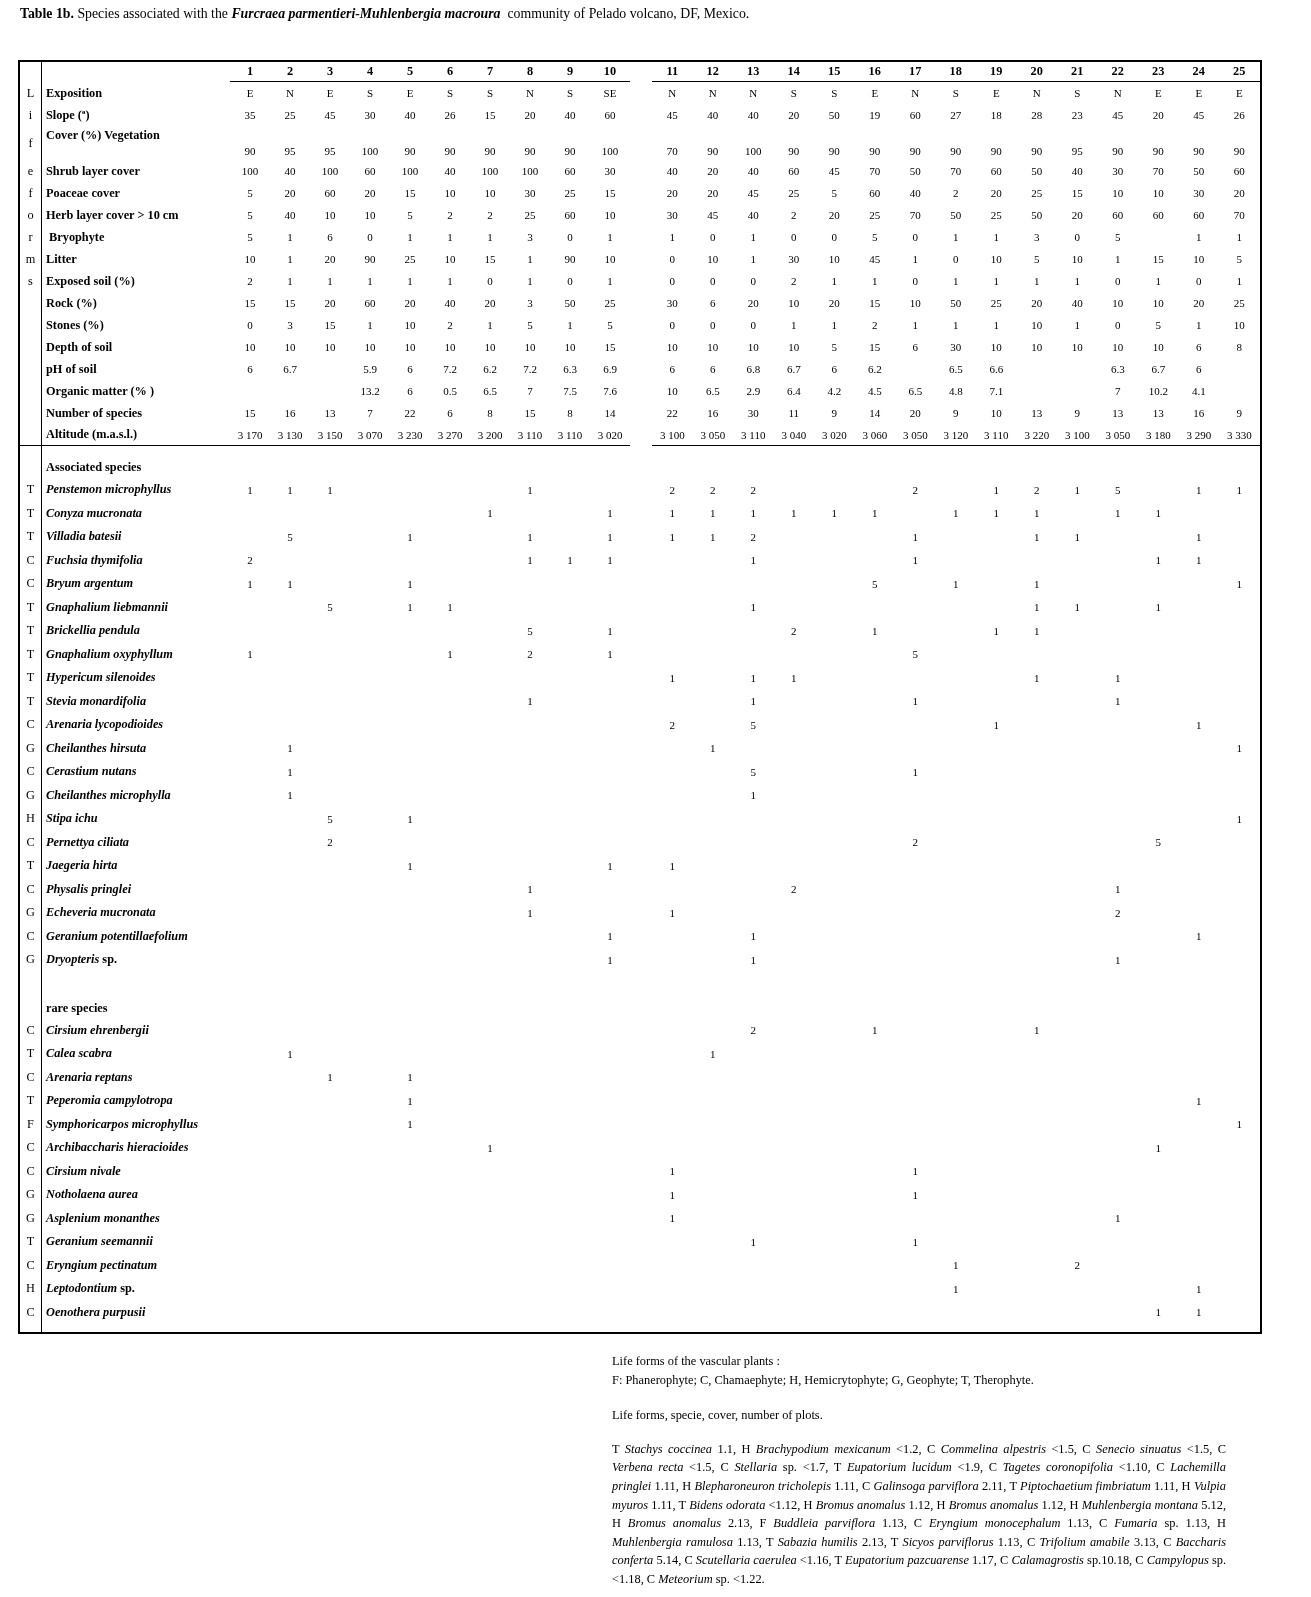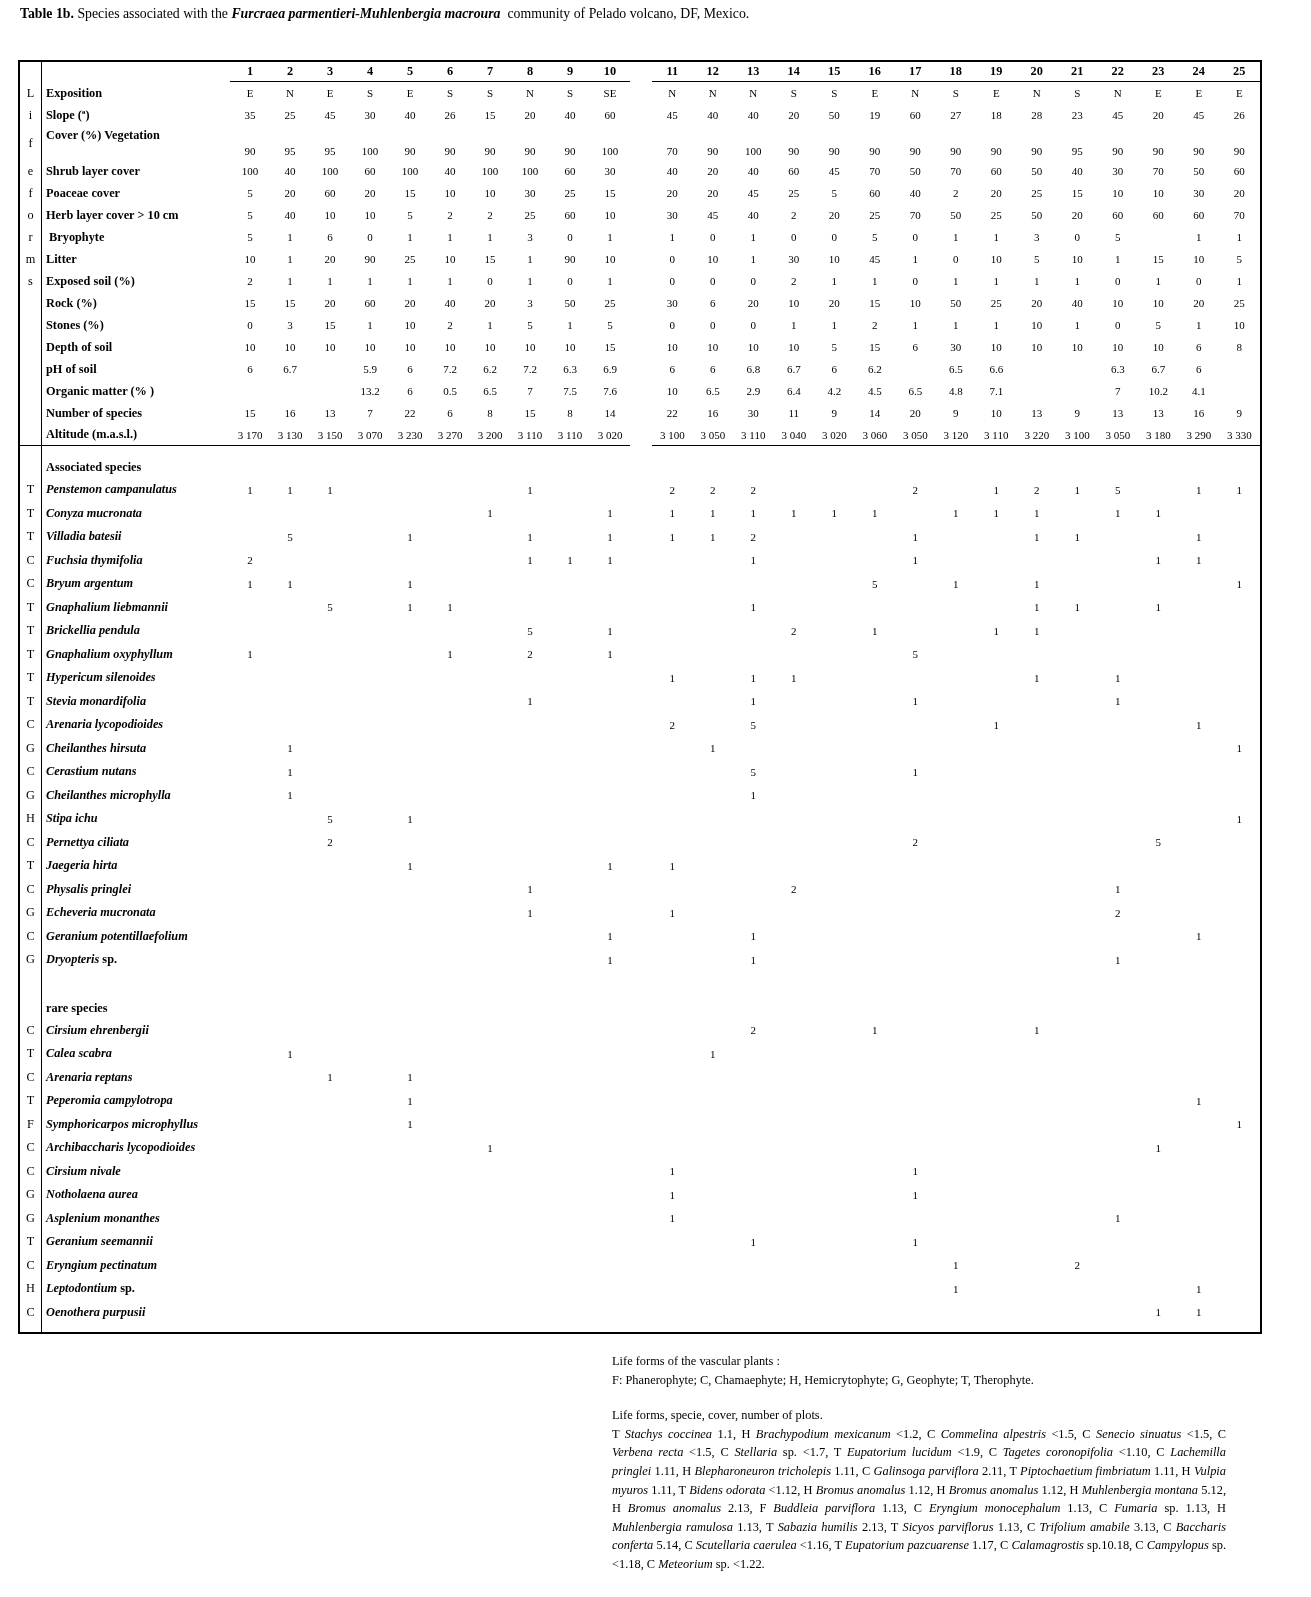--- a/index.html
+++ b/index.html
@@ -31,21 +31,21 @@
   .sec-head { height:32px; }
   .sec-head .lbl { align-items:flex-end; font-weight:bold; padding-bottom:3px; }
   .sec-head.sec-gap { height:47px; }
   .sp-row { height:23.5px; }
   .sp-row .lbl i { font-style:italic; }
   .sp-row .lbl span.sfx { font-style:normal; }
   .filler { height:8px; }
 
   .footnotes { position:absolute; left:612px; top:1352px; width:614px; font-size:12.4px; line-height:1.5; }
   .fn-gap { height:17px; }
-  .just { text-align:justify; }
+  .just { text-align:justify;margin-top:15px; }
   .just i { font-style:italic; }
 </style>
 </head>
 <body>
 
 <div class="title"><span class="b">Table 1b.</span><span> Species associated with the </span><span class="bi">Furcraea parmentieri-Muhlenbergia macroura</span><span>  community of Pelado volcano, DF, Mexico.</span></div>
 
 <div class="datatable" id="table-root">
     <div class="trow head-row">
       <div class="c lf sep"></div>
@@ -556,21 +556,21 @@
       <div class="c val">3 180</div>
       <div class="c val">3 290</div>
       <div class="c val">3 330</div>
     </div>
     <div class="trow sec-head">
       <div class="c lf sep"></div>
       <div class="c lbl">Associated species</div>
     </div>
     <div class="trow sp-row">
       <div class="c lf sep">T</div>
-      <div class="c lbl"><i>Penstemon campanulatus</i></div>
+      <div class="c lbl"><i>Penstemon microphyllus</i></div>
       <div class="c val">1</div>
       <div class="c val">1</div>
       <div class="c val">1</div>
       <div class="c val"></div>
       <div class="c val"></div>
       <div class="c val"></div>
       <div class="c val"></div>
       <div class="c val">1</div>
       <div class="c val"></div>
       <div class="c val"></div>
@@ -1340,21 +1340,21 @@
       <div class="c val"></div>
       <div class="c val"></div>
       <div class="c val"></div>
       <div class="c val"></div>
       <div class="c val"></div>
       <div class="c val"></div>
       <div class="c val">1</div>
     </div>
     <div class="trow sp-row">
       <div class="c lf sep">C</div>
-      <div class="c lbl"><i>Archibaccharis lycopodioides</i></div>
+      <div class="c lbl"><i>Archibaccharis hieracioides</i></div>
       <div class="c val"></div>
       <div class="c val"></div>
       <div class="c val"></div>
       <div class="c val"></div>
       <div class="c val"></div>
       <div class="c val"></div>
       <div class="c val">1</div>
       <div class="c val"></div>
       <div class="c val"></div>
       <div class="c val"></div>

